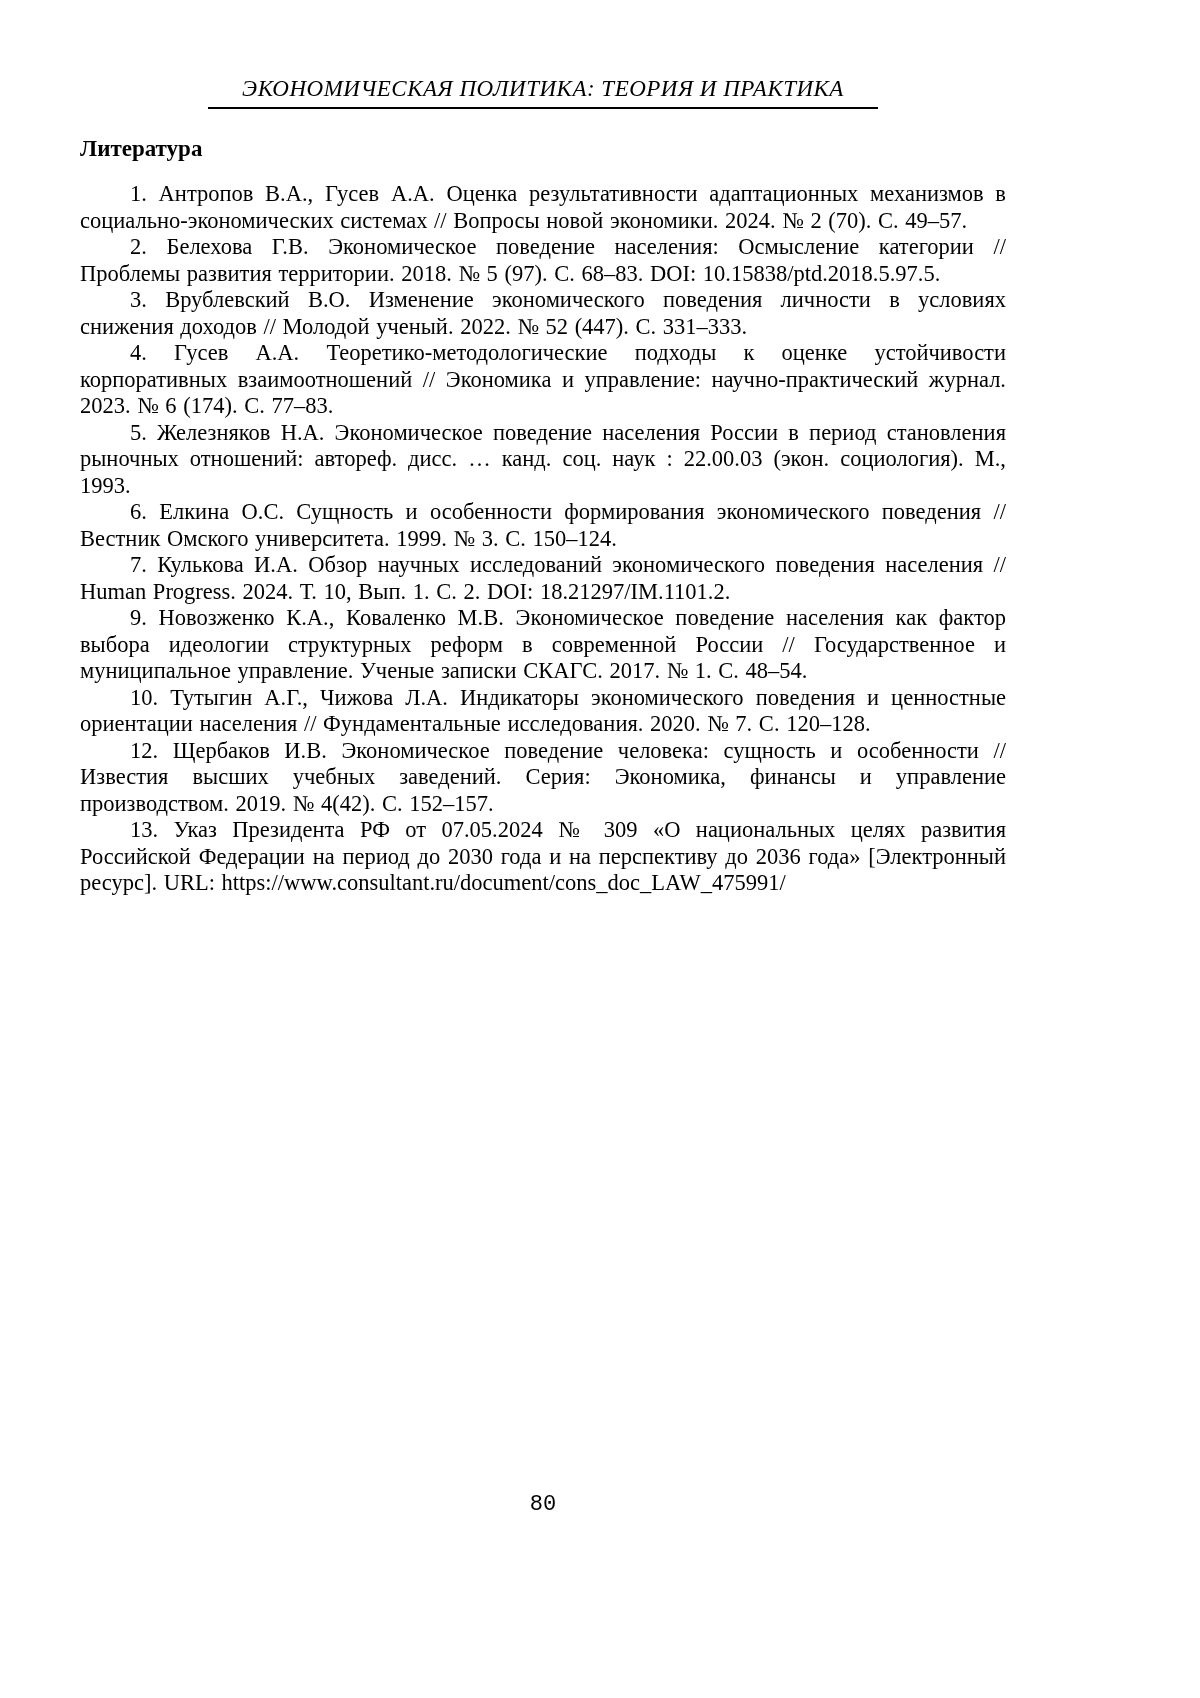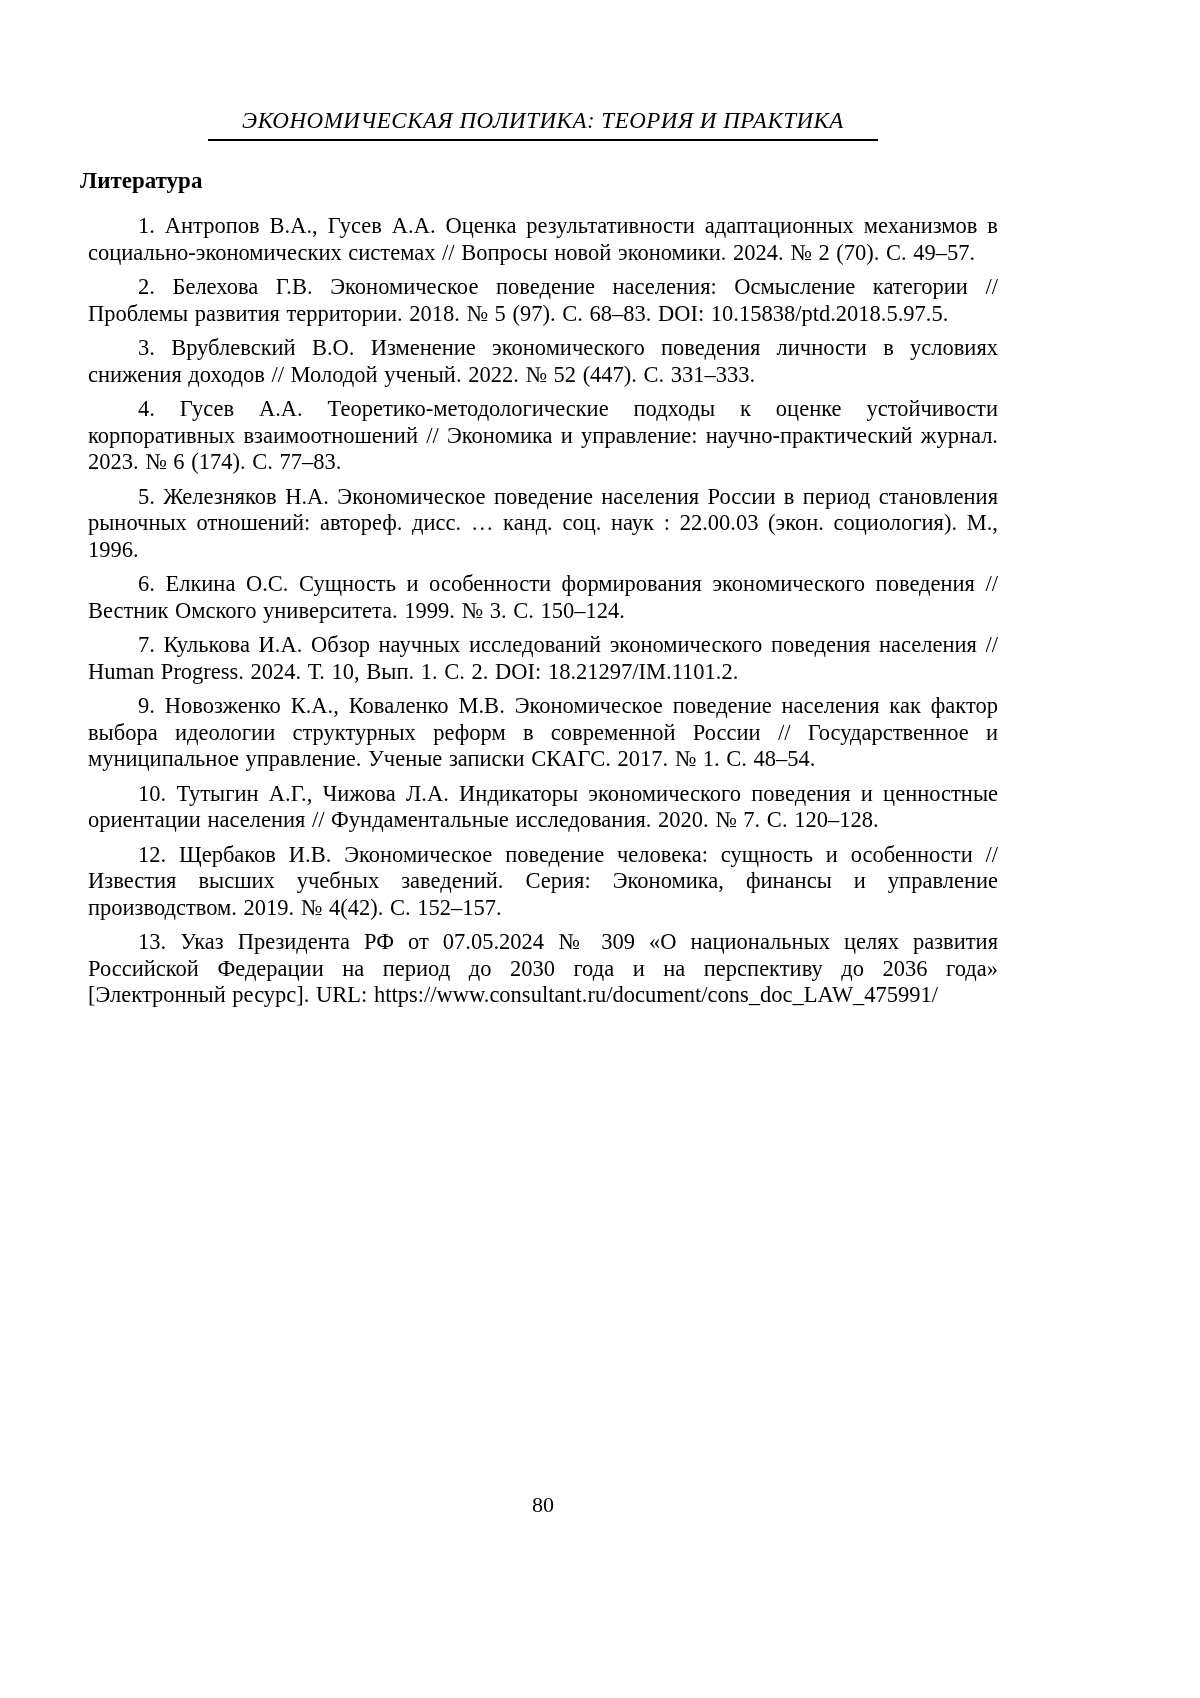--- a/index.html
+++ b/index.html
@@ -22,73 +22,73 @@
     left: 80px;
     top: 76px;
     width: 926px;
   }
   .running-header {
     text-align: center;
     font-style: italic;
     font-size: 23px;
     line-height: 26px;
     letter-spacing: 0.5px;
-    margin-top: 32px;
   }
   .running-header .rule-span {
     display: inline-block;
     padding: 0 34px 5px 34px;
     border-bottom: 2px solid #000000;
     white-space: nowrap;
   }
   .section-title {
     margin: 27px 0 0 0;
     font-weight: bold;
     font-size: 23px;
     line-height: 26px;
   }
   .refs {
     margin-top: 19px;
   }
   .ref {
-    margin: 8px;
+    margin: 0;
     font-size: 22.5px;
     line-height: 26.5px;
     text-align: justify;
     text-indent: 50px;
     word-spacing: 1px;
   }
   .page-number {
     position: absolute;
     left: 80px;
     top: 1492px;
     width: 926px;
     text-align: center;
     font-size: 22px;
     line-height: 26px;
+    font-family: Liberation Mono, monospace;
   }
 </style>
 </head>
 <body>
 
 <div class="page">
   <div class="content">
 
     <div class="running-header">
       <span class="rule-span">ЭКОНОМИЧЕСКАЯ ПОЛИТИКА: ТЕОРИЯ И ПРАКТИКА</span>
     </div>
 
     <h2 class="section-title">Литература</h2>
 
     <div class="refs">
       <p class="ref">1. Антропов В.А., Гусев А.А. Оценка результативности адаптационных механизмов в социально-экономических системах // Вопросы новой экономики. 2024. № 2 (70). С. 49–57.</p>
       <p class="ref">2. Белехова Г.В. Экономическое поведение населения: Осмысление категории // Проблемы развития территории. 2018. № 5 (97). С. 68–83. DOI: 10.15838/ptd.2018.5.97.5.</p>
       <p class="ref">3. Врублевский В.О. Изменение экономического поведения личности в условиях снижения доходов // Молодой ученый. 2022. № 52 (447). С. 331–333.</p>
       <p class="ref">4. Гусев А.А. Теоретико-методологические подходы к оценке устойчивости корпоративных взаимоотношений // Экономика и управление: научно-практический журнал. 2023. № 6 (174). С. 77–83.</p>
-      <p class="ref">5. Железняков Н.А. Экономическое поведение населения России в период становления рыночных отношений: автореф. дисс. … канд. соц. наук : 22.00.03 (экон. социология). М., 1996.</p>
+      <p class="ref">5. Железняков Н.А. Экономическое поведение населения России в период становления рыночных отношений: автореф. дисс. … канд. соц. наук : 22.00.03 (экон. социология). М., 1993.</p>
       <p class="ref">6. Елкина О.С. Сущность и особенности формирования экономического поведения // Вестник Омского университета. 1999. № 3. С. 150–124.</p>
       <p class="ref">7. Кулькова И.А. Обзор научных исследований экономического поведения населения // Human Progress. 2024. Т. 10, Вып. 1. С. 2. DOI: 18.21297/IM.1101.2.</p>
       <p class="ref">9. Новозженко К.А., Коваленко М.В. Экономическое поведение населения как фактор выбора идеологии структурных реформ в современной России // Государственное и муниципальное управление. Ученые записки СКАГС. 2017. № 1. С. 48–54.</p>
       <p class="ref">10. Тутыгин А.Г., Чижова Л.А. Индикаторы экономического поведения и ценностные ориентации населения // Фундаментальные исследования. 2020. № 7. С. 120–128.</p>
       <p class="ref">12. Щербаков И.В. Экономическое поведение человека: сущность и особенности // Известия высших учебных заведений. Серия: Экономика, финансы и управление производством. 2019. № 4(42). С. 152–157.</p>
       <p class="ref">13. Указ Президента РФ от 07.05.2024 № 309 «О национальных целях развития Российской Федерации на период до 2030 года и на перспективу до 2036 года» [Электронный ресурс]. URL: https://www.consultant.ru/document/cons_doc_LAW_475991/</p>
     </div>
 
   </div>
 

